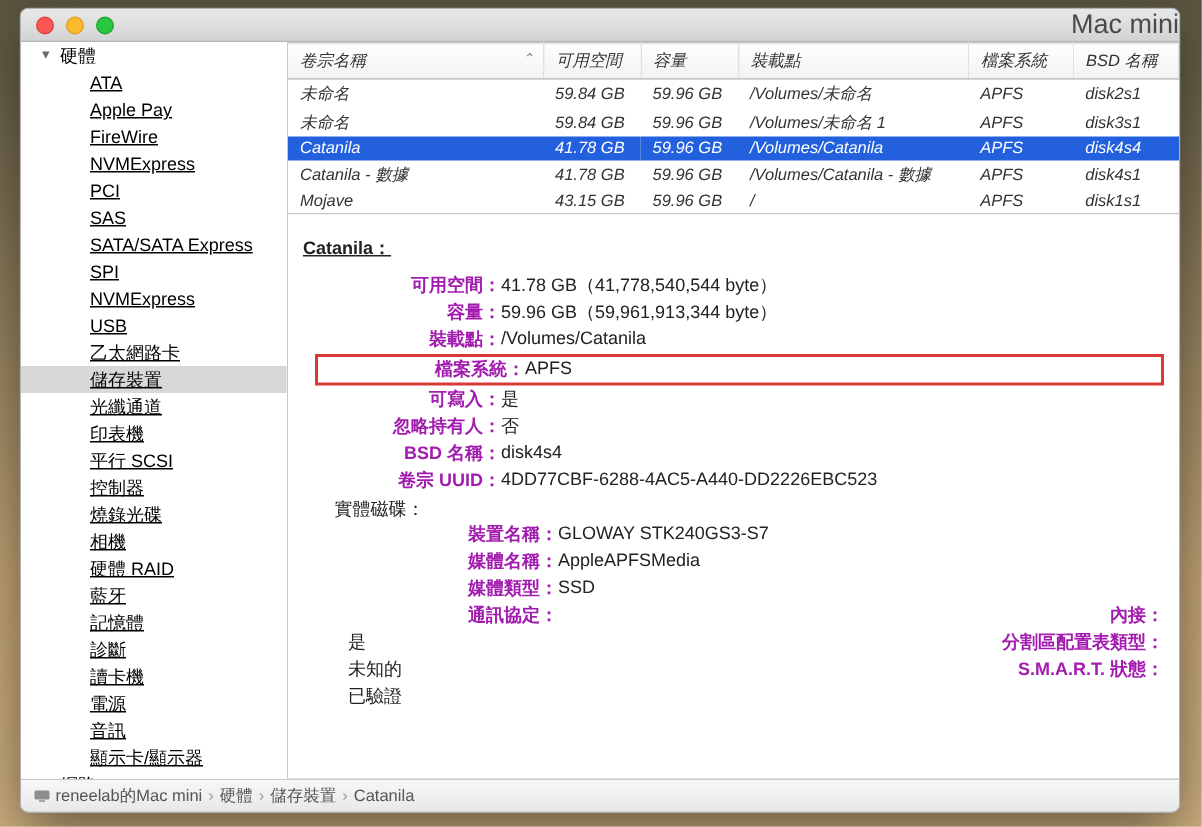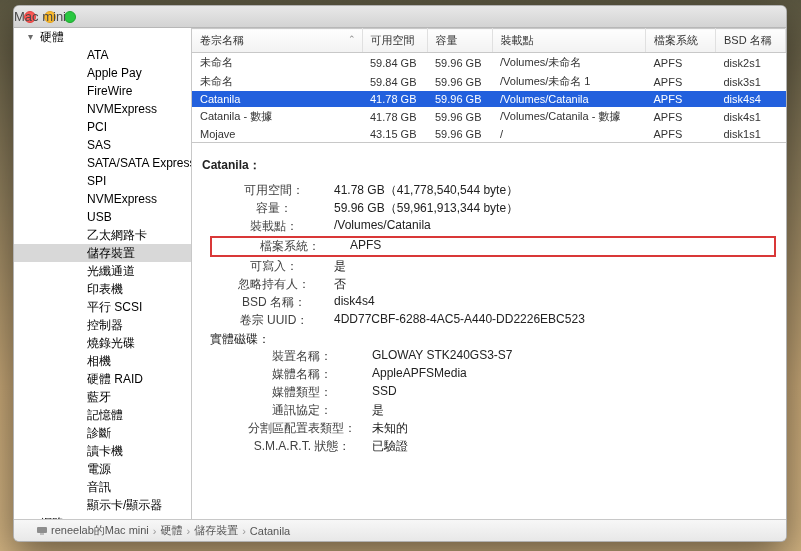--- a/index.html
+++ b/index.html
@@ -38,22 +38,22 @@
   .traffic {
     display: flex; gap: 8px;
     padding-left: 10px;
   }
   .tl { width: 12px; height: 12px; border-radius: 50%; }
   .tl.red { background: #fc5753; border:1px solid #e24340;}
   .tl.yellow { background: #fdbc2e; border:1px solid #e1a11f;}
   .tl.green { background: #29c740; border:1px solid #1fa52f;}
   .title-text {
     position: absolute; left: 0; right: 0;
-    text-align: left;
-    font-size: 13px; color: #4a4a4a;
+    text-align: right;
+    font-size: 18px; color: #4a4a4a;
   }
   .body {
     flex: 1;
     display: flex;
     min-height: 0;
   }
   .sidebar {
     width: 178px;
     background: #fff;
     border-right: 1px solid #c8c8c8;
@@ -72,35 +72,36 @@
     font-weight: normal;
     position: relative;
   }
   .sidebar li.group::before {
     content: "▾";
     font-size: 10px;
     position: absolute;
     left: 14px;
     color: #6a6a6a;
   }
-  .sidebar li.sub { padding-left: 73px; }
+  .sidebar li.sub { padding-left: 46px; text-decoration: underline; }
   .sidebar li.group { padding-left: 26px; }
   .sidebar li.selected {
     background: #d8d8d8;
   }
   .main {
     flex: 1;
     display: flex;
     flex-direction: column;
     min-width: 0;
   }
   .table-wrap {
     background: #fff;
     border-bottom: 1px solid #c8c8c8;
     flex: 0 0 auto;
+    font-style: italic;
   }
   table.vlist {
     width: 100%;
     border-collapse: collapse;
     font-size: 11px;
   }
   table.vlist th {
     text-align: left;
     padding: 4px 8px;
     background: linear-gradient(#fefefe,#f2f2f2);
@@ -131,50 +132,51 @@
     flex: 1;
     overflow-y: auto;
     background: #fff;
     padding: 14px 10px 10px 10px;
     font-size: 12px;
     color: #222;
   }
   .detail-area .vol-head {
     font-weight: bold;
     margin-bottom: 8px;
+    text-decoration: underline;
   }
   .detail-grid {
     display: grid;
     grid-template-columns: 120px auto;
     row-gap: 1px;
     margin-left: 12px;
     font-size: 12px;
   }
-  .detail-grid .lbl { text-align: center; color: #404040; }
+  .detail-grid .lbl { text-align: right; color: #a21caf; font-weight: bold; }
   .detail-grid.sub { margin-left: 30px; grid-template-columns: 140px auto; }
   .highlight-box {
     border: 2px solid #d93838;
     padding: 0 18px;
     margin-left: -4px;
     grid-column: 1 / span 2;
     display: grid;
     grid-template-columns: 120px auto;
   }
   .phys-head {
-    margin-left: 8px;
+    margin-left: 21px;
     margin-top: 2px;
   }
   .pathbar {
     height: 22px;
     background: linear-gradient(#f7f7f7,#e8e8e8);
     border-top: 1px solid #c8c8c8;
     font-size: 11px;
     display: flex;
     align-items: center;
-    padding: 0 22px;
+    padding: 0 8px;
     color: #555;
     gap: 4px;
   }
   .pathbar .sep { color: #999; }
   .pathbar .seg svg { width:12px; height:9px; vertical-align:-1px; margin-right:3px; fill:#8e8e8e;}
 </style>
 </head>
 <body>
 
 <div class="desktop">
@@ -305,20 +307,21 @@
             </div>
           <div class="phys-head">實體磁碟：</div>
           <div class="detail-grid sub" id="phys-rows">
               <div class="lbl">裝置名稱：</div>
               <div>GLOWAY STK240GS3-S7</div>
               <div class="lbl">媒體名稱：</div>
               <div>AppleAPFSMedia</div>
               <div class="lbl">媒體類型：</div>
               <div>SSD</div>
               <div class="lbl">通訊協定：</div>
+              <div class="lbl">內接：</div>
               <div>是</div>
               <div class="lbl">分割區配置表類型：</div>
               <div>未知的</div>
               <div class="lbl">S.M.A.R.T. 狀態：</div>
               <div>已驗證</div>
             </div>
         </div>
       </div>
     </div>
 

